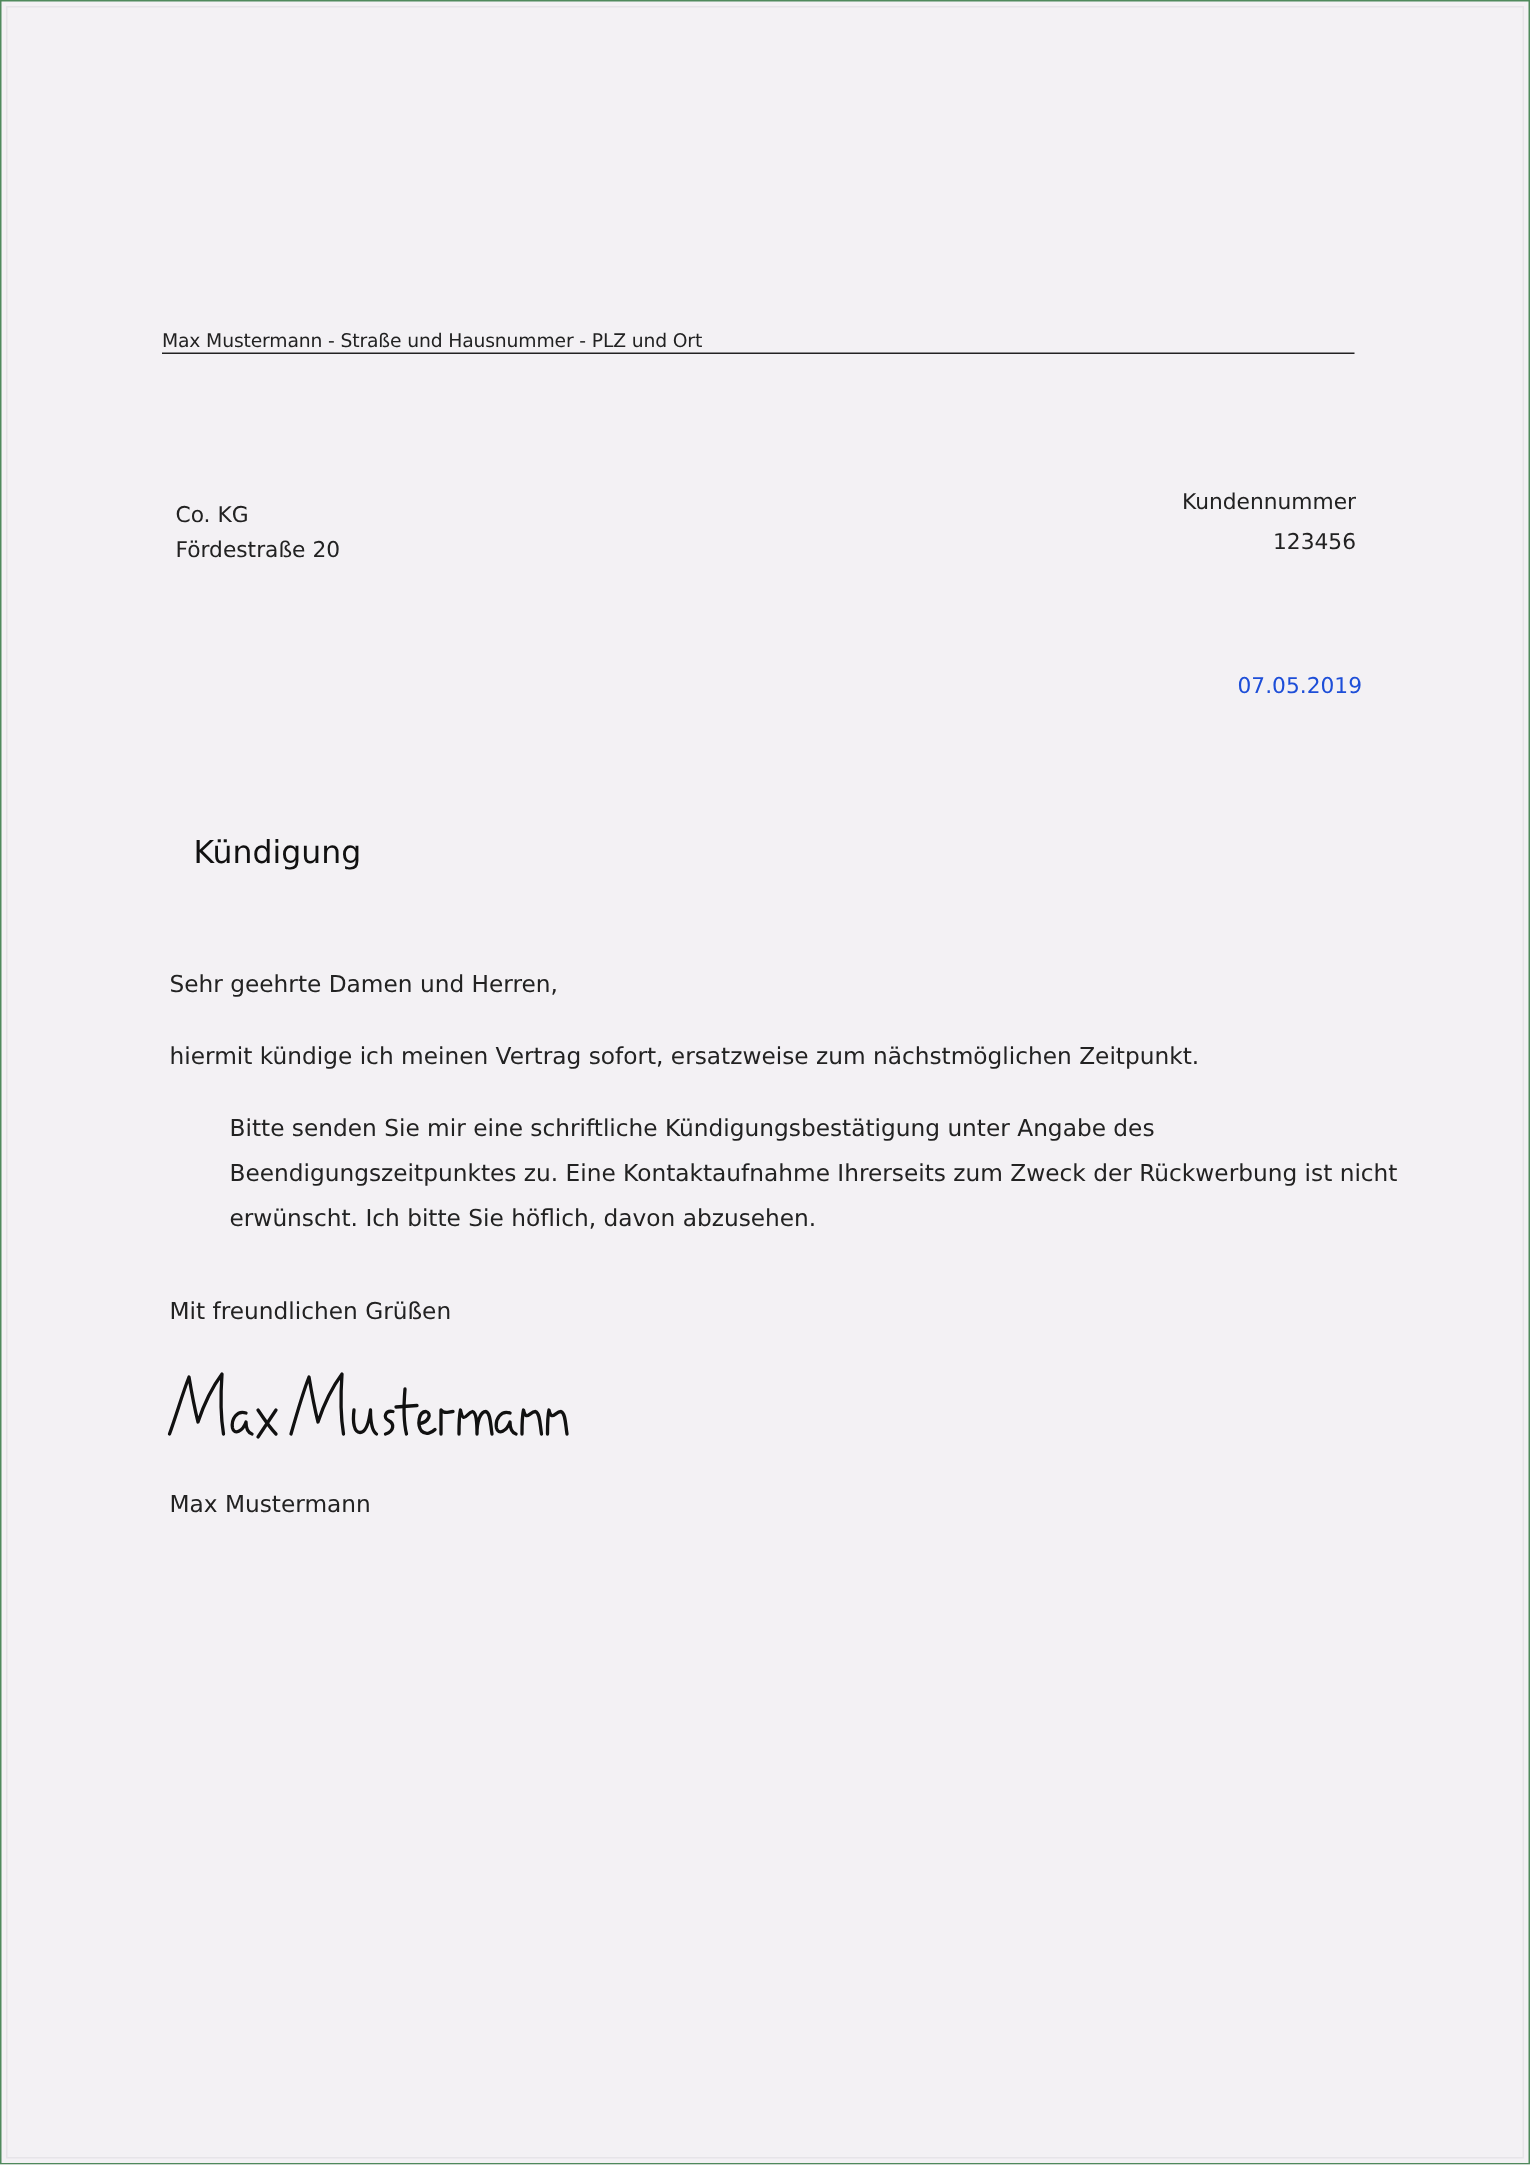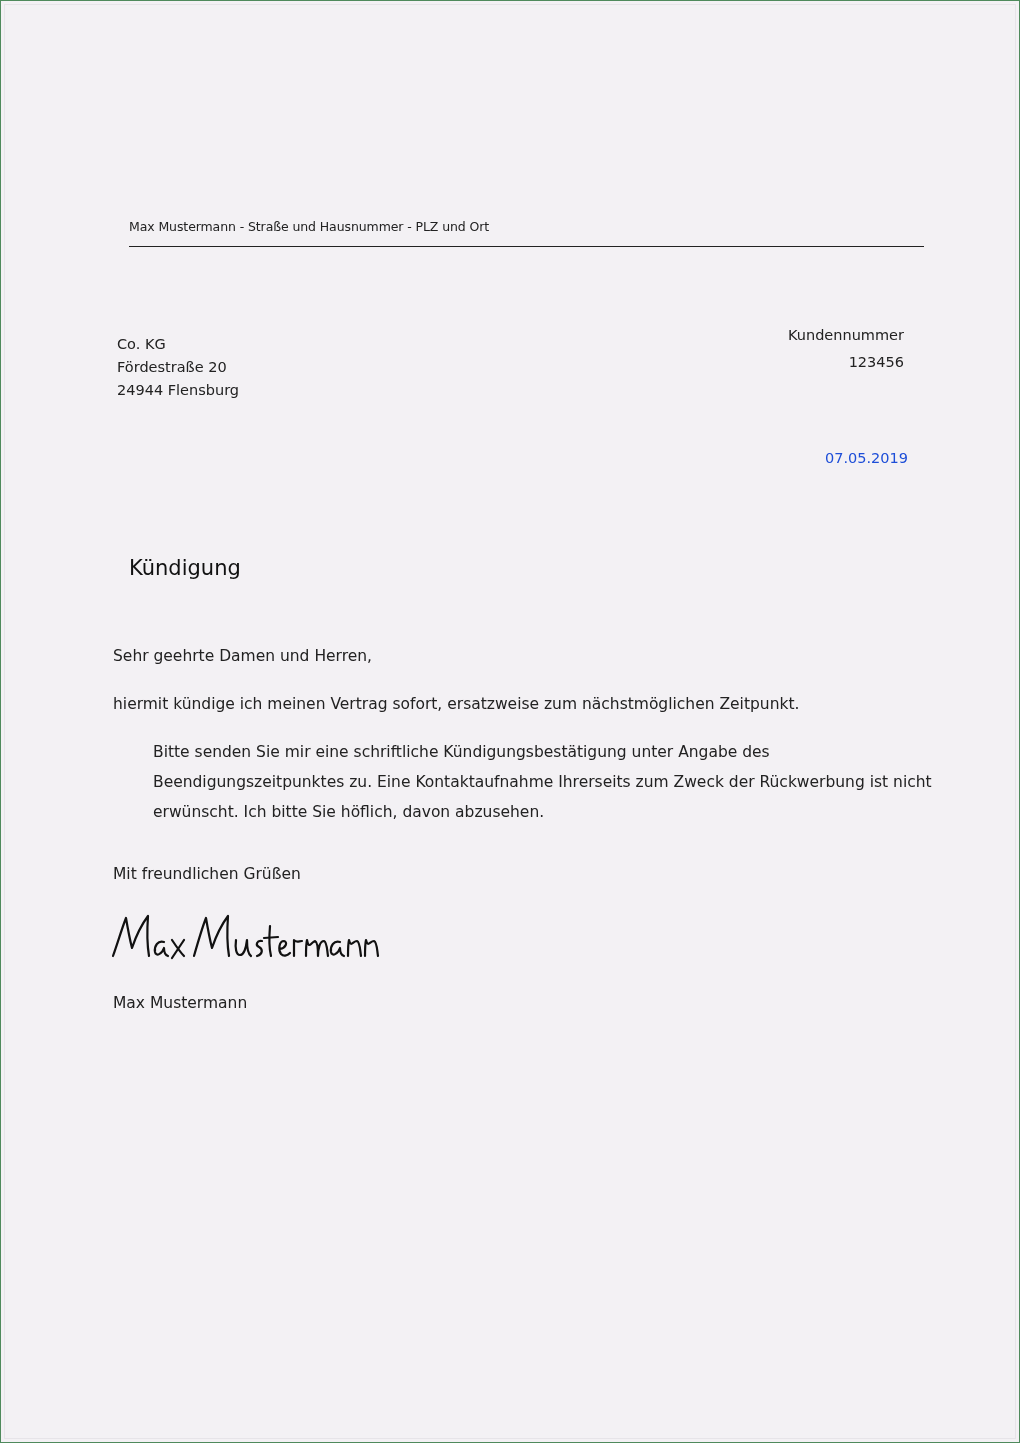--- a/index.html
+++ b/index.html
@@ -22,25 +22,25 @@
       border: 1px solid #4f8a5c;
       box-sizing: content-box;
     }
     .frame-inner {
       position: absolute;
       left: 3px; top: 3px; right: 3px; bottom: 3px;
       border: 1px solid #e6e4e8;
     }
     .sender-line {
       position: absolute;
-      left: 129px; top: 219px;
+      left: 108px; top: 219px;
       width: 795px;
       font-size: 12.5px;
       color: #222;
-      padding-bottom: 12px;
+      padding-bottom: 1px;
       border-bottom: 1.5px solid #222;
       letter-spacing: -0.1px;
     }
     .recipient {
       position: absolute;
       left: 117px; top: 333px;
       font-size: 14.5px;
       line-height: 23px;
       color: #222;
     }
@@ -94,21 +94,20 @@
 
 <div class="frame">
   <div class="frame-inner"></div>
 </div>
 
 <div class="sender-line">Max Mustermann - Straße und Hausnummer - PLZ und Ort</div>
 
 <div class="recipient">
   <div>Co. KG</div>
   <div>Fördestraße 20</div>
-  <div>24944 Flensburg</div>
 </div>
 
 <div class="customer">
   <div>Kundennummer</div>
   <div>123456</div>
 </div>
 
 <div class="date">07.05.2019</div>
 
 <div class="subject">Kündigung</div>

